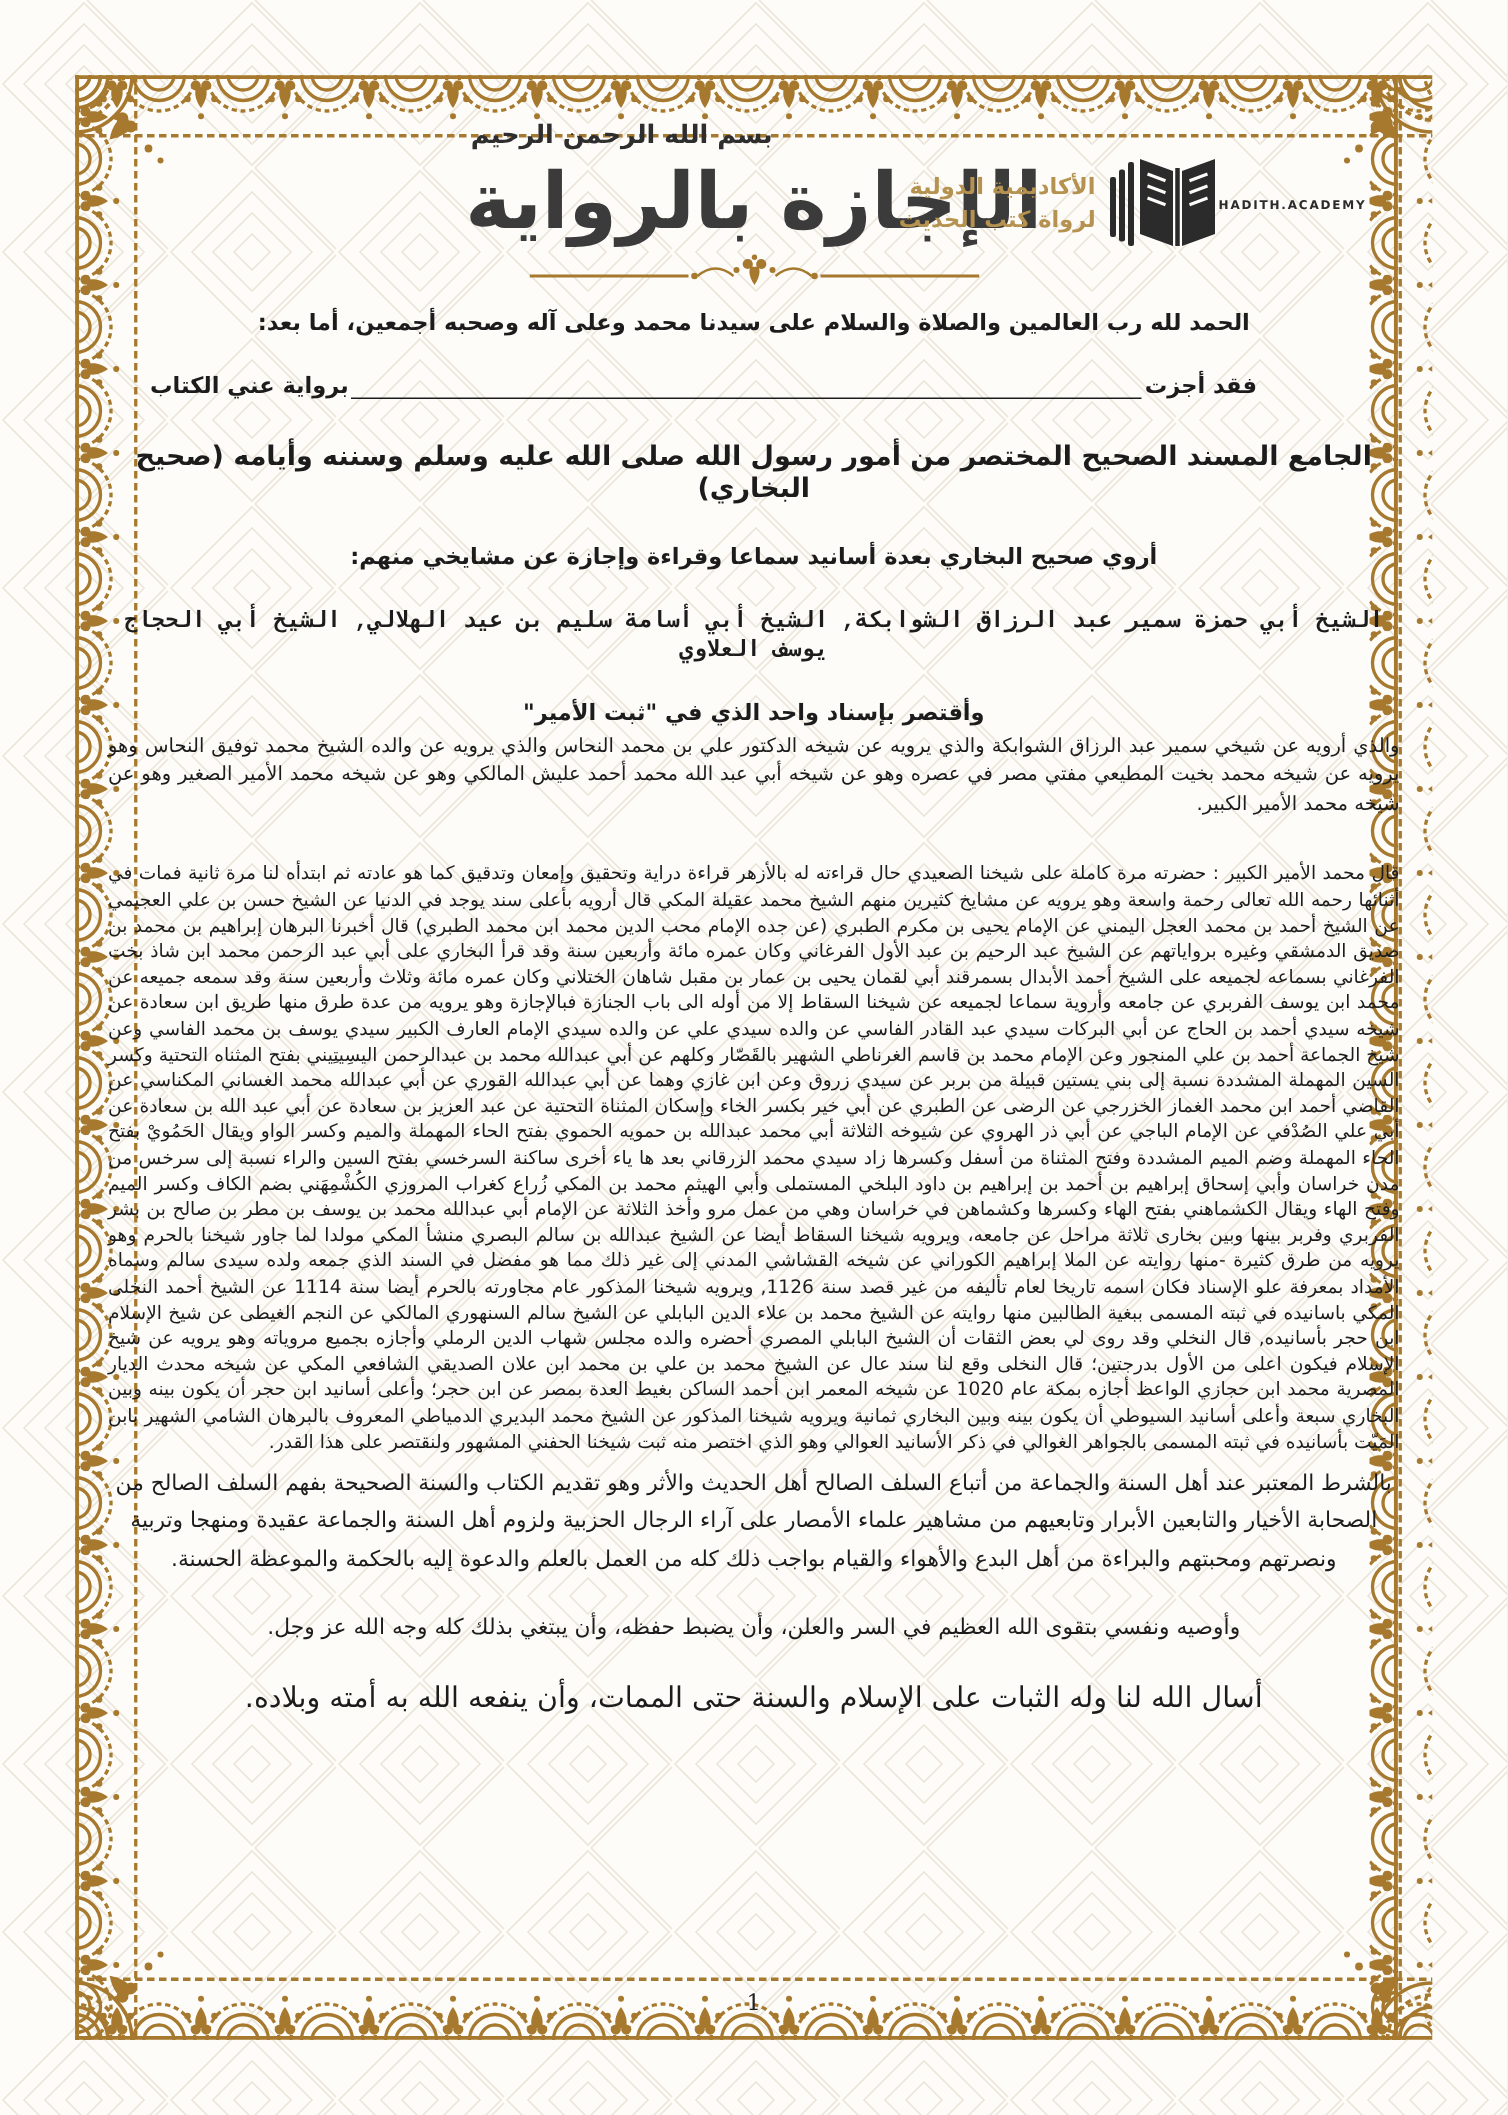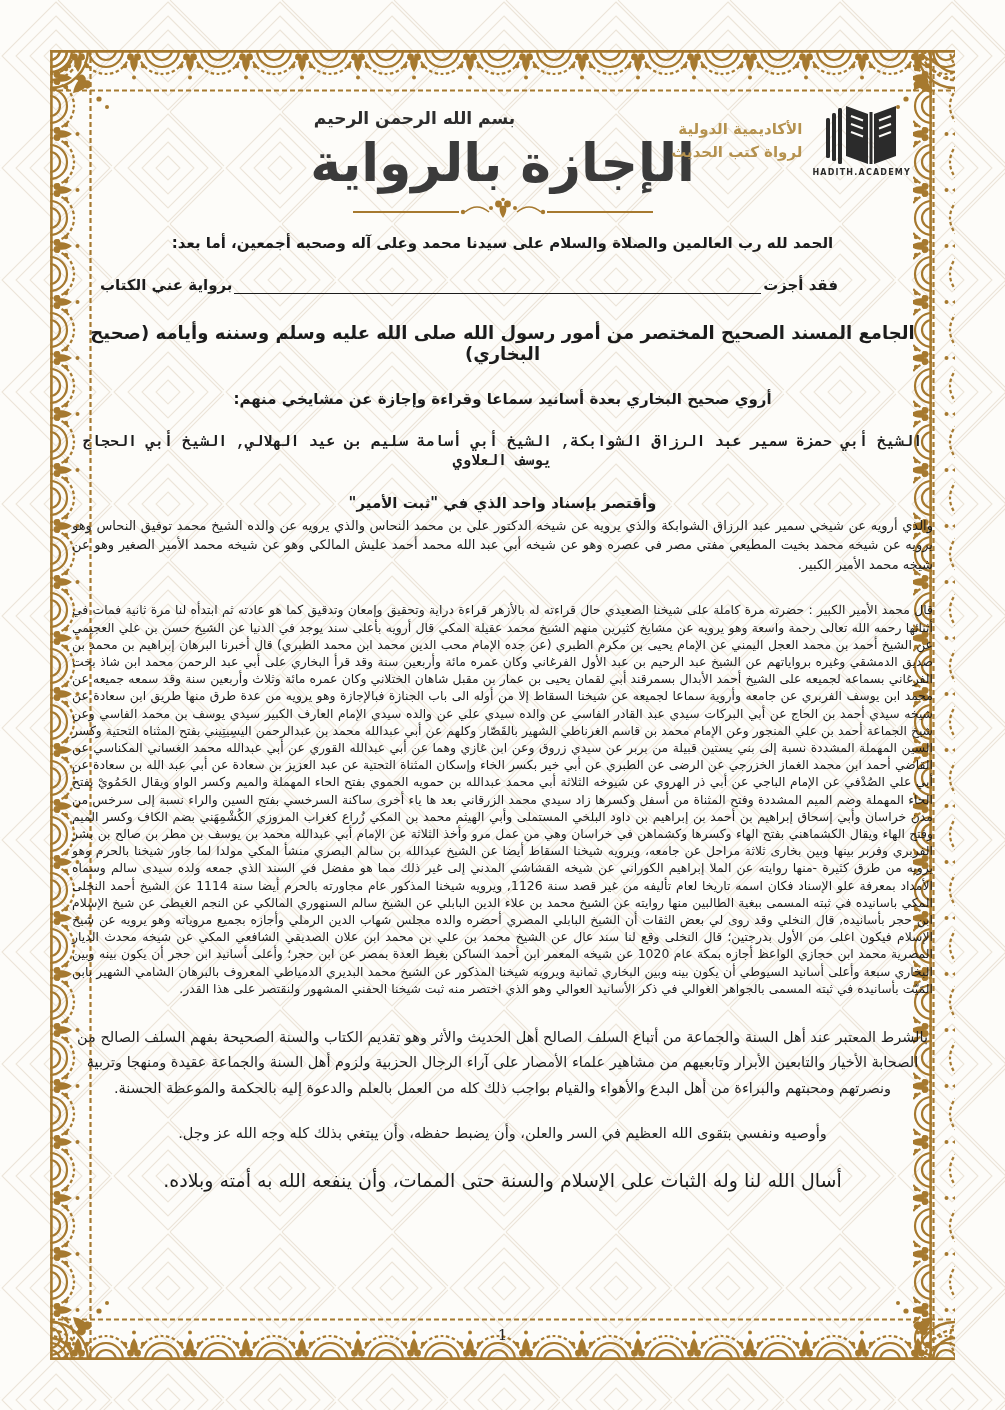--- a/index.html
+++ b/index.html
@@ -5,45 +5,45 @@
   html,body{margin:0;padding:0;background:#e8e8e8;}
   .page{
     position:relative;width:1005px;height:1410px;margin:0 auto;
     background:#FDFCF9;overflow:hidden;
     font-family:"DejaVu Sans",sans-serif;color:#1c1c1c;
   }
   .bg-pattern,.frame{position:absolute;pointer-events:none;}
   .bg-pattern{inset:0;z-index:0;}
   .frame{left:50px;top:50px;z-index:1;}
   .content{
-    position:absolute;left:72px;right:72px;top:108px;z-index:2;
+    position:absolute;left:72px;right:72px;top:80px;z-index:2;
     direction:rtl;text-align:center;
   }
   .bismillah{font-size:17px;font-weight:700;color:#2e2e2e;position:relative;left:-88px;}
   .doc-title{font-size:52px;line-height:1.15;font-weight:700;color:#3b3b3b;margin-top:6px;letter-spacing:1px;}
   .divider{margin:2px auto 0 auto;display:block;}
   .hamdala{font-size:15px;font-weight:700;margin-top:10px;}
   .grant-line{display:flex;align-items:flex-end;margin-top:24px;padding:0 95px 0 28px;font-size:15px;font-weight:700;}
   .grant-blank{flex:1 1 auto;border-bottom:1.6px solid #1c1c1c;height:17px;margin:0 2px;}
   .book-title{font-size:18px;font-weight:700;margin-top:28px;}
   .book-author{font-size:15.5px;font-weight:700;margin-top:22px;}
   .isnad-intro{font-size:15px;font-weight:700;margin-top:26px;}
   .shuyukh{font-size:15px;font-weight:700;margin-top:24px;font-family:Liberation Mono, monospace;}
   .isnad-note{font-size:15px;font-weight:700;margin-top:24px;}
   .para-justify{font-size:13px;line-height:1.5;text-align:justify;text-align-last:right;margin-top:4px;}
   .para-dense{font-size:12.4px;line-height:17.2px;text-align:justify;text-align-last:right;margin-top:27px;}
-  .para-center{font-size:14.5px;line-height:1.75;text-align:center;margin-top:28px;font-weight:500;}
+  .para-center{font-size:14.5px;line-height:1.75;text-align:center;margin-top:8px;font-weight:500;}
   .advice{font-size:14.5px;margin-top:24px;font-weight:500;}
   .dua{font-size:19px;margin-top:28px;font-weight:500;}
   .logo{
     position:absolute;top:104px;right:94px;z-index:3;
     display:flex;align-items:center;gap:10px;direction:ltr;
   }
   .logo-names{text-align:right;direction:rtl;color:#B5924F;font-weight:700;font-size:15px;line-height:1.5;}
-  .logo-book{display:flex;flex-direction:column;align-items:center;}
+  .logo-book{display:flex;align-items:center;}
   .logo-caption{font-size:8px;font-weight:700;letter-spacing:1.2px;color:#2b2b2b;margin-top:2px;white-space:nowrap;}
   .page-number{
     position:absolute;bottom:66px;left:0;right:0;text-align:center;z-index:4;
     font-size:15px;color:#222;font-family:"DejaVu Serif",serif;
   }
 </style>
 </head>
 <body>
 
 <div class="page">

